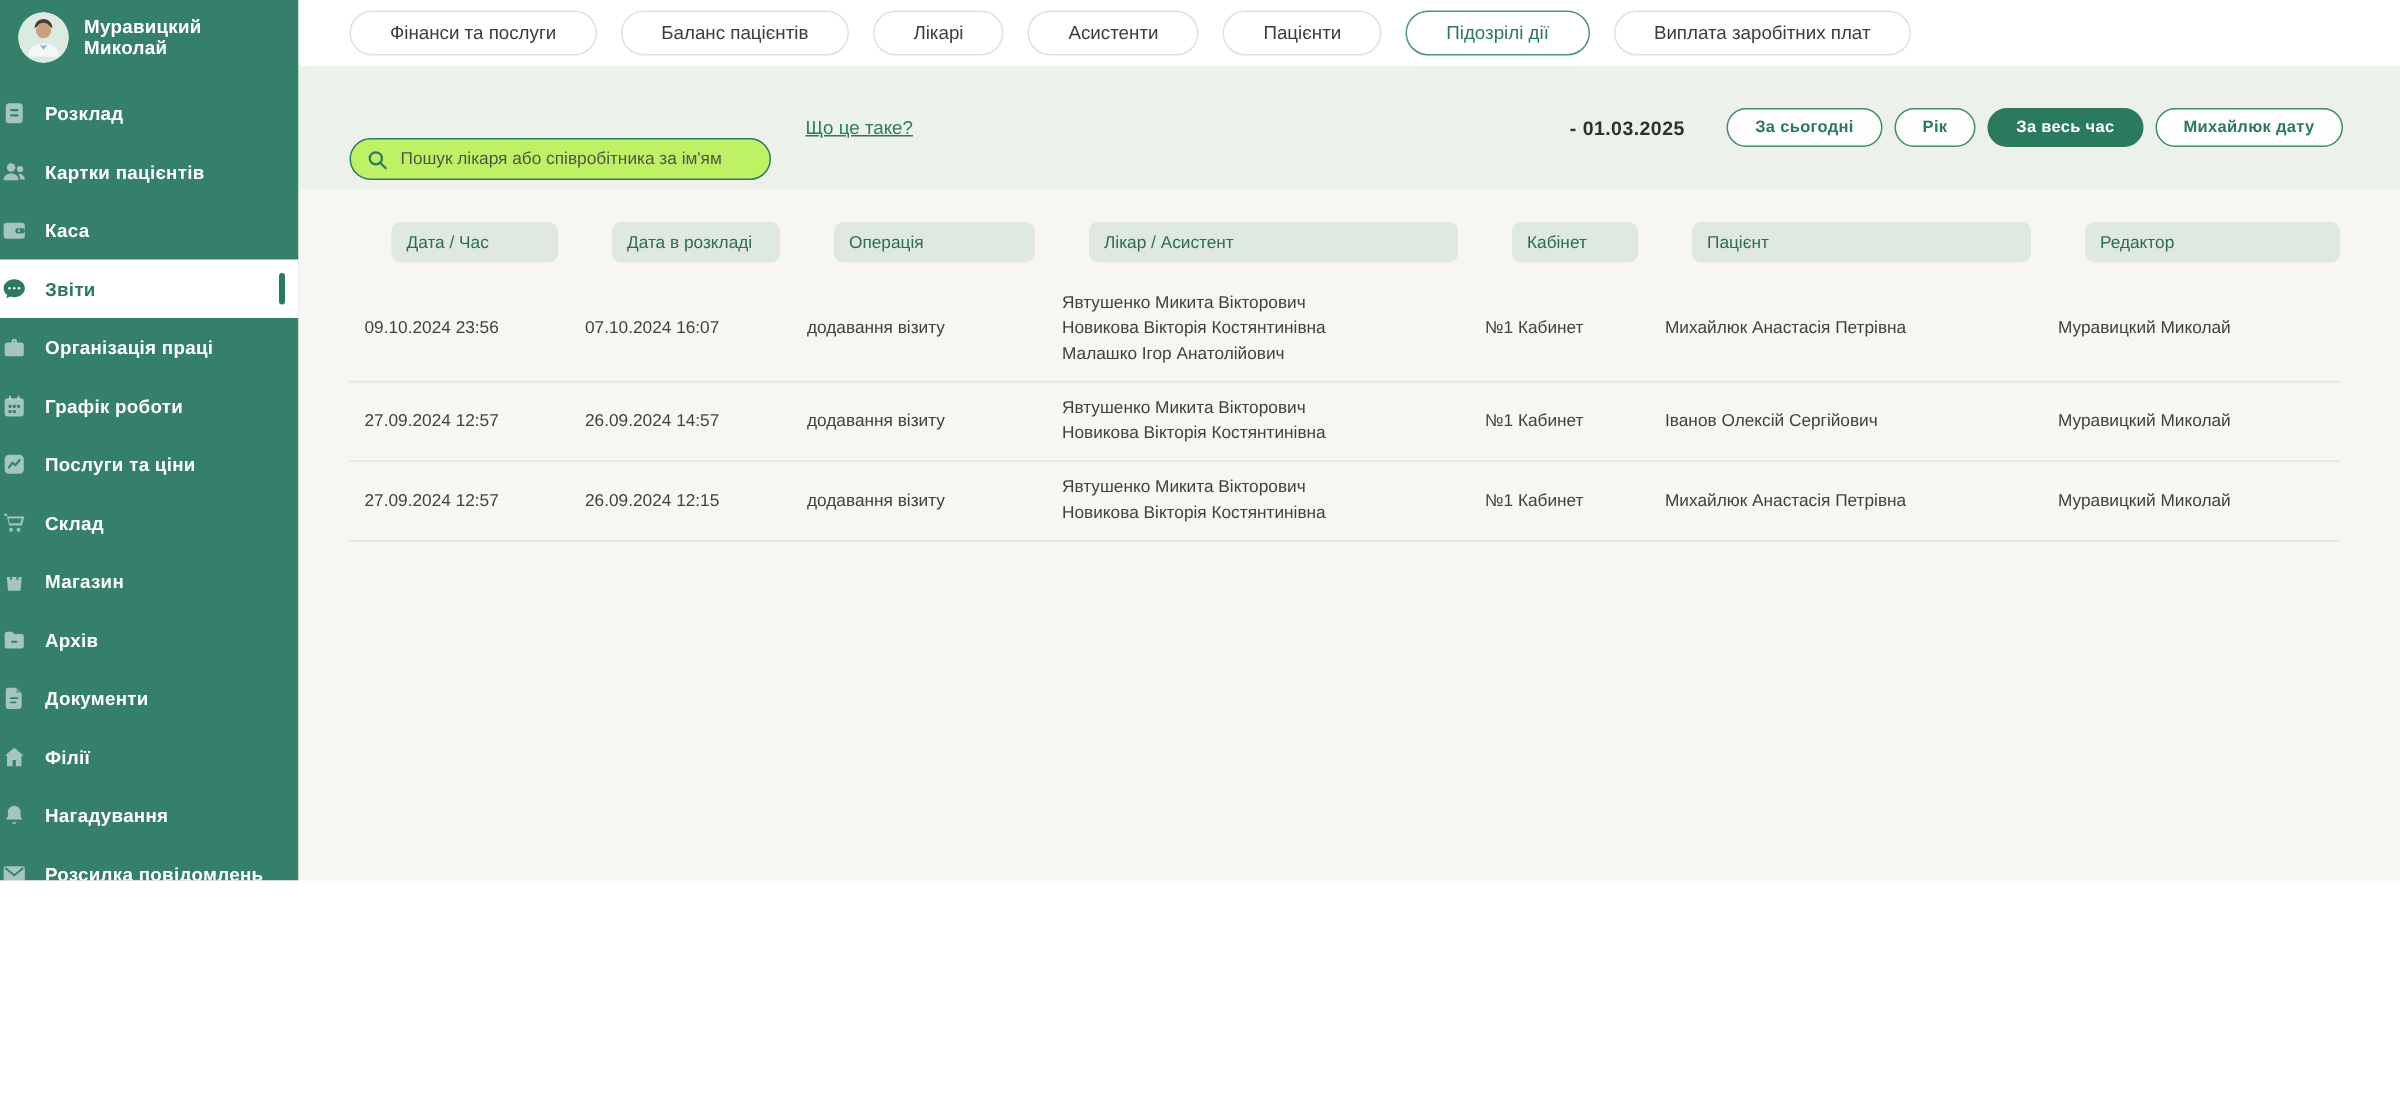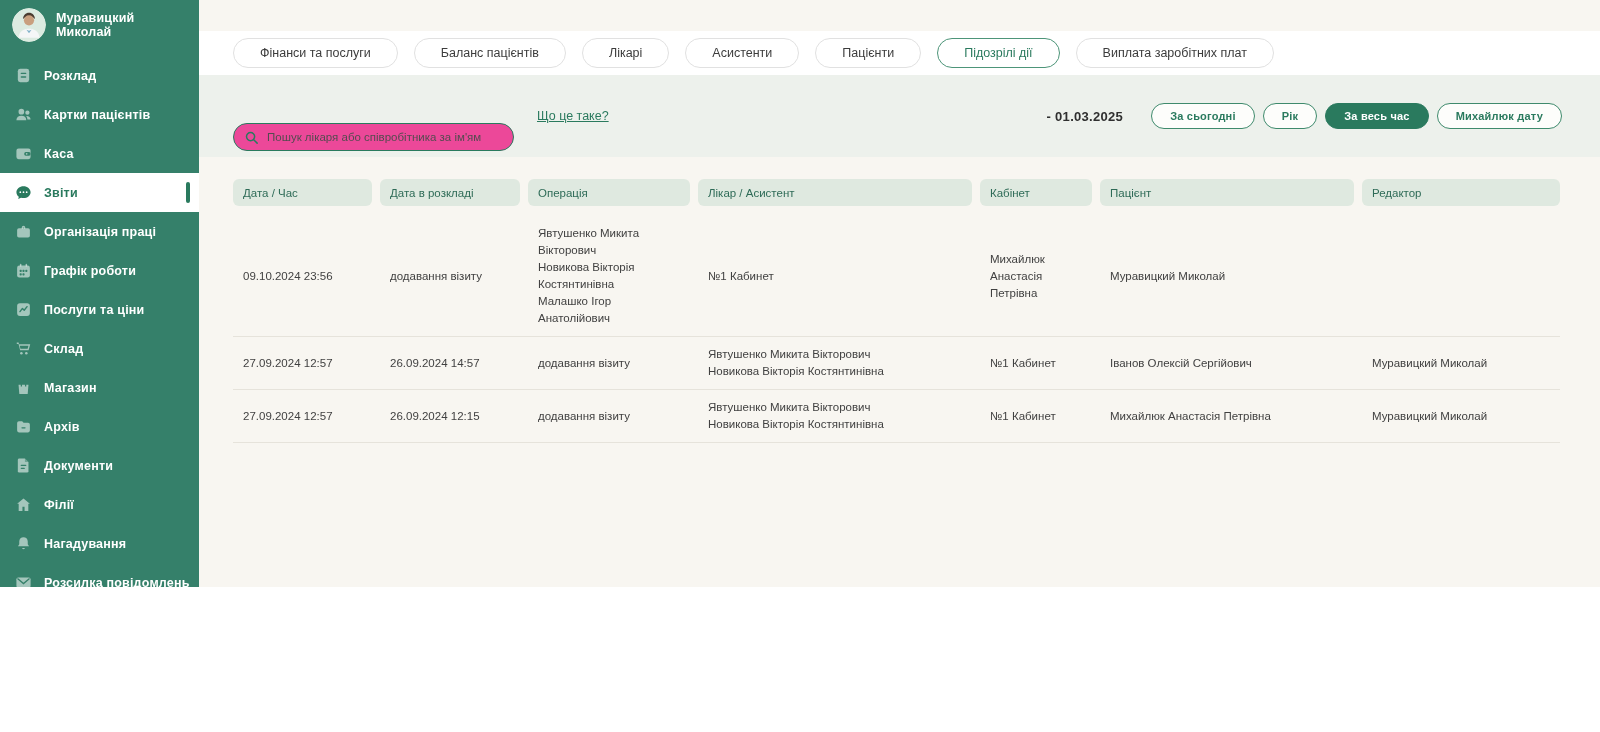--- a/index.html
+++ b/index.html
@@ -7,56 +7,56 @@
   .app { display:flex; width:1600px; height:587px; overflow:hidden; background:var(--content-bg,#f8f6f1); }
 
   
   .sidebar { width:199px; min-width:199px; height:100%; background:var(--sidebar-bg,#35806a); display:flex; flex-direction:column; color:#fff; }
   .profile { display:flex; align-items:center; gap:10px; padding:8px 12px 7px 12px; cursor:pointer; }
   .avatar { width:34px; height:34px; border-radius:50%; overflow:hidden; flex:0 0 auto; }
   .profile-name { font-size:12.5px; font-weight:700; letter-spacing:.2px; }
   .side-divider { height:1px; background:rgba(255,255,255,.28); margin:0; }
   .side-divider.low { margin-top:6px; }
   nav { display:flex; flex-direction:column; padding-top:7px; }
-  .side-item { display:flex; align-items:center; gap:12px; height:39px; padding-left:14px; cursor:pointer; position:relative; }
+  .side-item { display:flex; align-items:center; gap:12px; height:39px; padding-left:0; cursor:pointer; position:relative; }
   .side-item .s-icon { width:18px; height:18px; display:flex; align-items:center; justify-content:center; color:rgba(255,255,255,.55); flex:0 0 auto; }
   .side-item .s-icon svg { width:17px; height:17px; }
   .side-item span.lbl { font-size:12.5px; font-weight:700; letter-spacing:.2px; color:#fff; }
   .side-item.active { background:#fff; }
   .side-item.active span.lbl { color:var(--accent-green,#2a7a5e); }
   .side-item.active .s-icon { color:var(--accent-green,#2a7a5e); }
   .active-bar { position:absolute; right:9px; top:9px; width:4px; height:21px; border-radius:2px; background:var(--accent-green,#2a7a5e); }
   .logo { margin:auto 0 12px 14px; display:flex; align-items:flex-end; gap:9px; }
   .logo-bars { display:flex; align-items:flex-end; gap:2px; padding-bottom:2px; }
   .logo-bars i { display:block; width:3px; border-radius:1px; }
   .logo-bars i:nth-child(1){ height:9px; background:#5b8fd9; }
   .logo-bars i:nth-child(2){ height:13px; background:#d95c4a; }
   .logo-bars i:nth-child(3){ height:13px; background:#d9e8df; }
   .logo-text { font-size:15px; font-weight:700; letter-spacing:1.5px; color:#eaf4ee; font-family:"DejaVu Sans Mono","Liberation Mono",monospace; text-transform:lowercase; }
 
   
   .main { flex:1; display:flex; flex-direction:column; min-width:0; }
-  .topbar { height:44px; background:#fff; display:flex; align-items:center; padding-left:34px; gap:16px;margin-top:31px; }
+  .topbar { height:44px; background:#fff; display:flex; align-items:center; padding-left:34px; gap:16px; }
   .tab { height:30px; padding:0 26px; border:1px solid #e1e1e1; border-radius:17px; background:#fff; display:flex; align-items:center; font-size:12.5px; color:#3c3c3c; cursor:pointer; white-space:nowrap; }
   .tab.active { border-color:#4d9579; color:var(--accent-green,#2a7a5e); }
 
   .filterbar { height:82px; background:var(--filter-band-bg,#edf1ec); display:flex; align-items:center; padding:0 38px 0 34px; }
-  .search-box { display:flex; align-items:center; gap:8px; width:281px; height:28px; background:#ec4899; border:1.4px solid var(--accent-green,#2a7a5e); border-radius:15px; padding:0 10px 0 10px;margin-top:42px; }
+  .search-box { display:flex; align-items:center; gap:8px; width:281px; height:28px; background:#bef264; border:1.4px solid var(--accent-green,#2a7a5e); border-radius:15px; padding:0 10px 0 10px;margin-top:42px; }
   .search-box svg { width:15px; height:15px; flex:0 0 auto; }
   .search-box input { border:none; outline:none; background:transparent; width:100%; font-size:11.5px; color:#333; font-family:inherit; }
   .search-box input::placeholder { color:#4c4c4c; opacity:.95; }
   .help-link { margin-left:23px; font-size:12.5px; color:var(--accent-green,#2a7a5e); text-decoration:underline; cursor:pointer; font-weight:500; }
   .f-spacer { flex:1; }
   .date-range { font-size:13px; font-weight:700; color:#2f2f2f; letter-spacing:.3px; margin-right:20px; }
   .fbtn { height:26px; padding:0 18px; border-radius:14px; border:1px solid #3e8a6c; background:#fdfdfb; color:var(--accent-green,#2a7a5e); font-size:11px; font-weight:700; letter-spacing:.2px; display:flex; align-items:center; cursor:pointer; margin-left:8px; white-space:nowrap; }
   .fbtn.active { background:var(--accent-green,#2a7a5e); border-color:var(--accent-green,#2a7a5e); color:#fff; }
 
   .content { flex:1; background:var(--content-bg,#f8f6f1); padding:22px 40px 0 34px; overflow:hidden; }
   .grid { display:grid; grid-template-columns:139px 140px 162px 274px 112px 254px 198px; column-gap:8px; }
-  .thead .hcell { background:var(--header-pill-bg,#dfe9e0); color:var(--header-pill-text,#2e6b57); border-radius:6px; height:27px; display:flex; align-items:center; padding:0 10px; font-size:11.5px; font-weight:500; }
+  .thead .hcell { background:var(--header-pill-bg,#dfe9e0); color:var(--header-pill-text,#2e6b57); border-radius:6px; height:27px; display:flex; align-items:center; padding:0 10px; font-size:11.5px; font-weight:500;margin-left:28px; }
   .trow { border-bottom:1px solid #e6e3db; align-items:center; }
   .trow .cell { padding:9px 4px 9px 10px; font-size:11.5px; color:#414141; line-height:17px; }
   .trow .cell.multi { display:flex; flex-direction:column; }
   .tbody { margin-top:10px; }
 </style>
 </head>
 <body>
 
 <div class="app">
 
@@ -273,20 +273,21 @@
         <div class="hcell">Лікар / Асистент</div>
         <div class="hcell">Кабінет</div>
         <div class="hcell">Пацієнт</div>
         <div class="hcell">Редактор</div>
       </div>
 
       <div class="tbody">
 
         <div class="grid trow">
           <div class="cell">09.10.2024 23:56</div>
+          <div class="cell">07.10.2024 16:07</div>
           <div class="cell">додавання візиту</div>
           <div class="cell multi">
             <span>Явтушенко Микита Вікторович</span>
             <span>Новикова Вікторія Костянтинівна</span>
             <span>Малашко Ігор Анатолійович</span>
           </div>
           <div class="cell">№1 Кабинет</div>
           <div class="cell">Михайлюк Анастасія Петрівна</div>
           <div class="cell">Муравицкий Миколай</div>
         </div>

